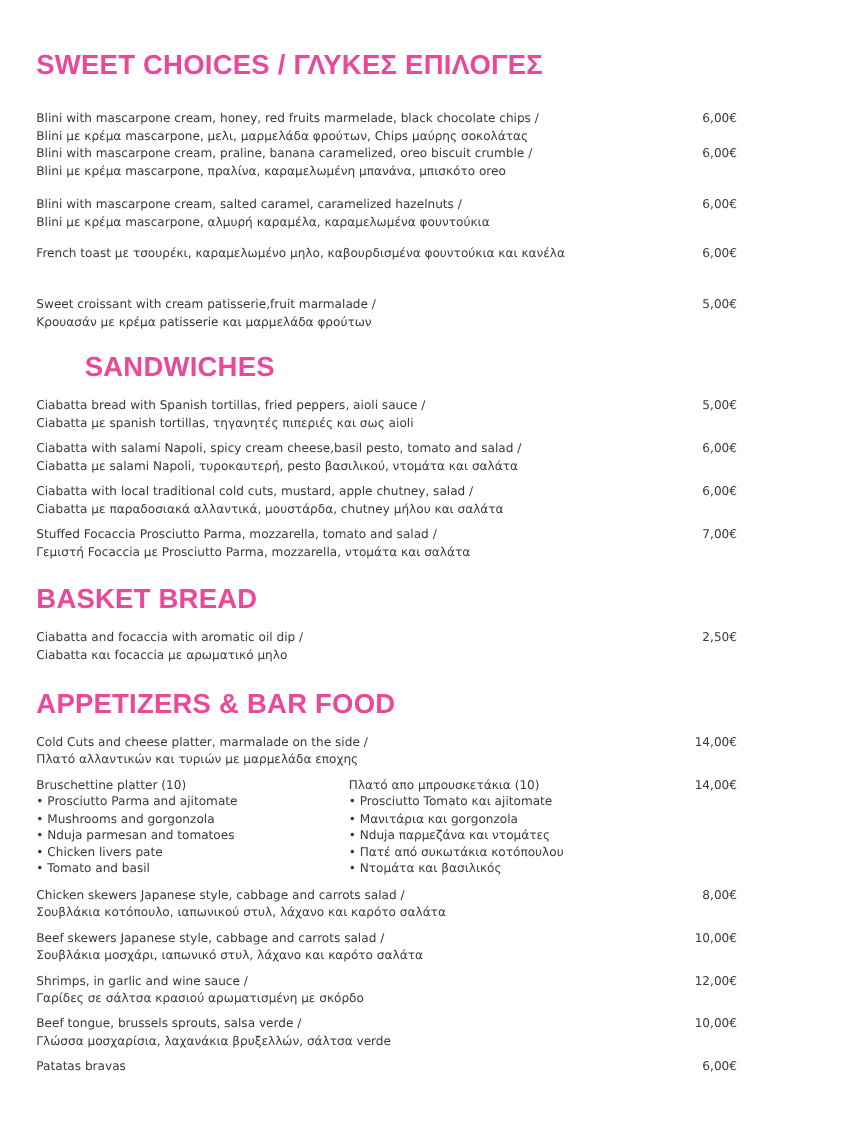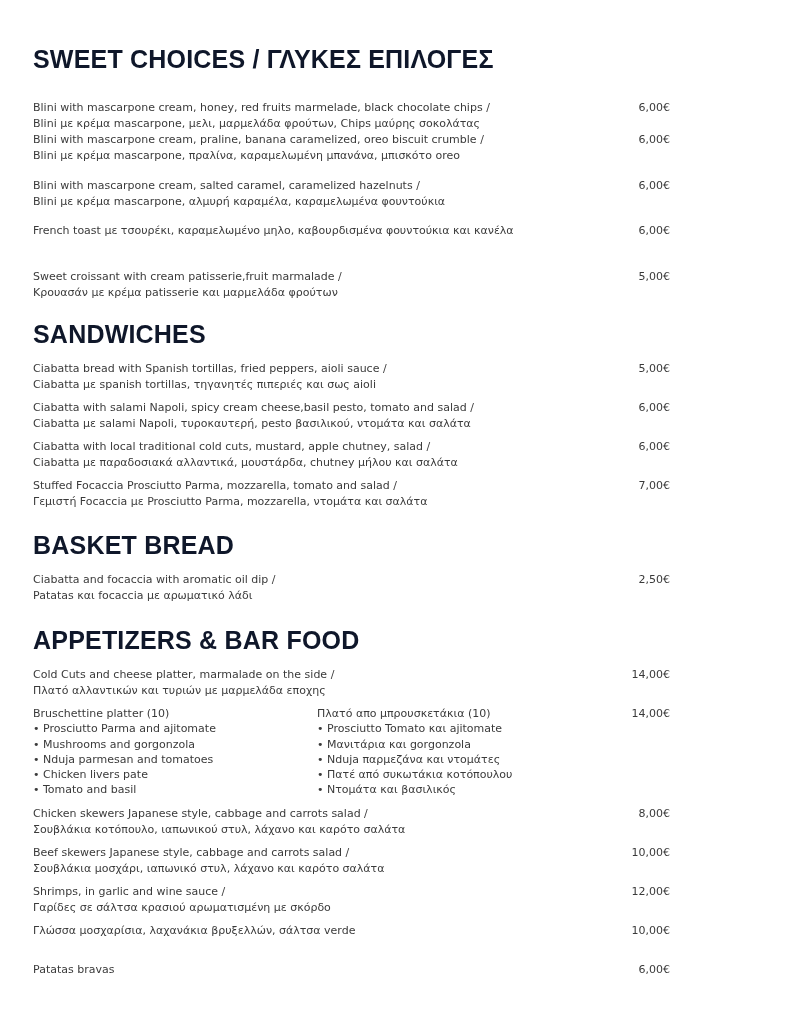--- a/index.html
+++ b/index.html
@@ -4,21 +4,21 @@
   <style>
     html, body { margin: 0; padding: 0; background: #ffffff; }
     body {
       width: 785px; height: 1024px; position: relative; overflow: hidden;
       font-family: "DejaVu Sans", "Liberation Sans", sans-serif;
       color: #3a3a3a;
     }
     .section-title {
       position: absolute; left: 33px;
       font-family: "Liberation Sans", "DejaVu Sans", sans-serif;
-      font-weight: bold; color: #0f172a; font-size: 25px;
+      font-weight: bold; color: #ec4899; font-size: 25px;
       letter-spacing: 0.2px; white-space: nowrap; line-height: 1;
     }
     .item {
       position: absolute; left: 33px; width: 640px;
       font-size: 11px; line-height: 15.5px; white-space: nowrap;
     }
     .item .desc { display: block; }
     .item .price {
       position: absolute; right: 3px; top: 0; text-align: right;
     }
@@ -50,21 +50,21 @@
 <div class="item" style="top:223px;">
   <span class="desc">French toast με τσουρέκι, καραμελωμένο μηλο, καβουρδισμένα φουντούκια και κανέλα</span>
   <span class="price">6,00€</span>
 </div>
 <div class="item" style="top:269px;">
   <span class="desc">Sweet croissant with cream patisserie,fruit marmalade /</span>
   <span class="desc">Κρουασάν με κρέμα patisserie και μαρμελάδα φρούτων</span>
   <span class="price">5,00€</span>
 </div>
 
-<div class="section-title" style="top:322px;">SANDWICHES</div>
+<div class="section-title" style="top:322px;margin-left:44px;">SANDWICHES</div>
 
 <div class="item" style="top:361px;">
   <span class="desc">Ciabatta bread with Spanish tortillas, fried peppers, aioli sauce /</span>
   <span class="desc">Ciabatta με spanish tortillas, τηγανητές πιπεριές και σως aioli</span>
   <span class="price">5,00€</span>
 </div>
 <div class="item" style="top:400px;">
   <span class="desc">Ciabatta with salami Napoli, spicy cream cheese,basil pesto, tomato and salad /</span>
   <span class="desc">Ciabatta με salami Napoli, τυροκαυτερή, pesto βασιλικού, ντομάτα και σαλάτα</span>
   <span class="price">6,00€</span>
@@ -77,21 +77,21 @@
 <div class="item" style="top:478px;">
   <span class="desc">Stuffed Focaccia Prosciutto Parma, mozzarella, tomato and salad /</span>
   <span class="desc">Γεμιστή Focaccia με Prosciutto  Parma, mozzarella, ντομάτα και σαλάτα</span>
   <span class="price">7,00€</span>
 </div>
 
 <div class="section-title" style="top:533px;">BASKET BREAD</div>
 
 <div class="item" style="top:572px;">
   <span class="desc">Ciabatta and focaccia with aromatic oil dip /</span>
-  <span class="desc">Patatas και focaccia με αρωματικό λάδι</span>
+  <span class="desc">Ciabatta και focaccia με αρωματικό μηλο</span>
   <span class="price">2,50€</span>
 </div>
 
 <div class="section-title" style="top:628px;">APPETIZERS &amp; BAR FOOD</div>
 
 <div class="item" style="top:667px;">
   <span class="desc">Cold Cuts and cheese platter, marmalade on the side /</span>
   <span class="desc">Πλατό αλλαντικών και τυριών με μαρμελάδα εποχης</span>
   <span class="price">14,00€</span>
 </div>
@@ -125,19 +125,20 @@
   <span class="desc">Beef skewers Japanese style, cabbage and carrots salad /</span>
   <span class="desc">Σουβλάκια μοσχάρι, ιαπωνικό στυλ, λάχανο και καρότο σαλάτα</span>
   <span class="price">10,00€</span>
 </div>
 <div class="item" style="top:884px;">
   <span class="desc">Shrimps, in garlic and wine sauce /</span>
   <span class="desc">Γαρίδες σε σάλτσα κρασιού αρωματισμένη με σκόρδο</span>
   <span class="price">12,00€</span>
 </div>
 <div class="item" style="top:923px;">
+  <span class="desc">Beef tongue, brussels sprouts, salsa verde /</span>
   <span class="desc">Γλώσσα μοσχαρίσια, λαχανάκια βρυξελλών, σάλτσα verde</span>
   <span class="price">10,00€</span>
 </div>
 <div class="item" style="top:962px;">
   <span class="desc">Patatas bravas</span>
   <span class="price">6,00€</span>
 </div>
 
 </body></html>

